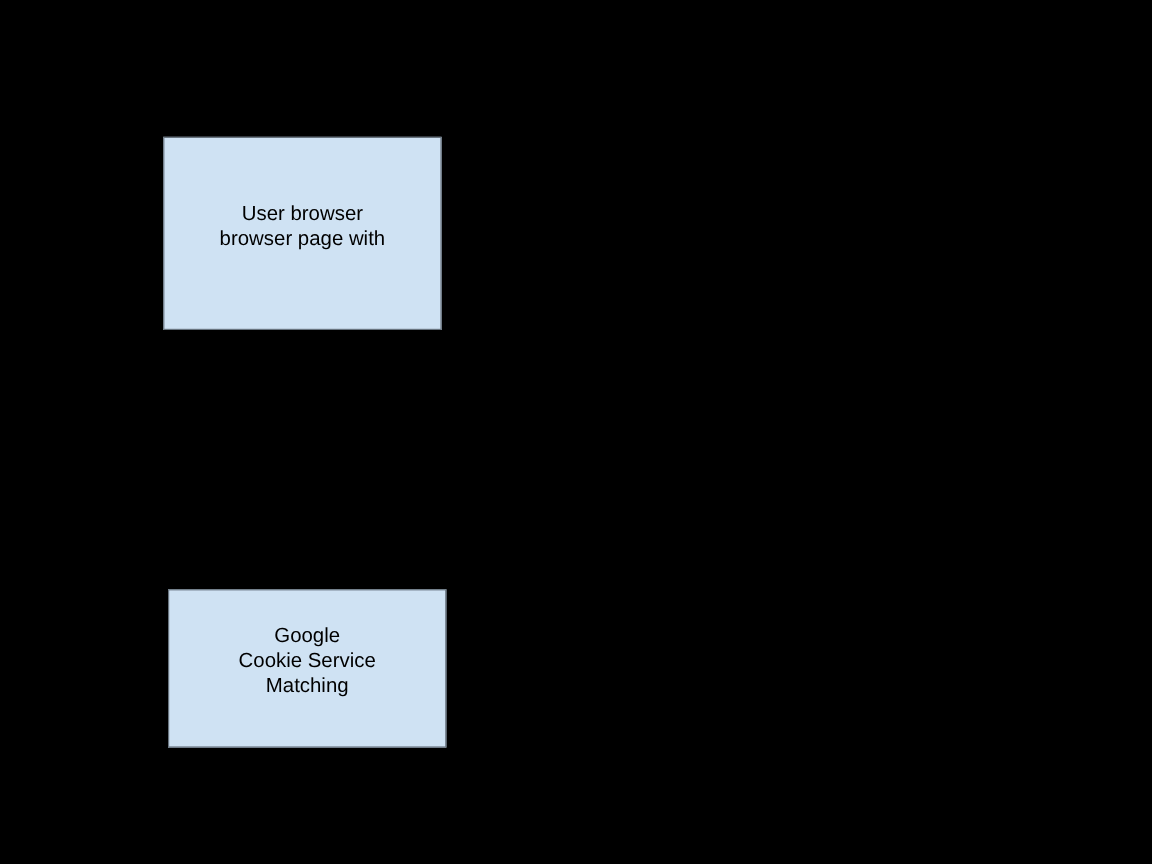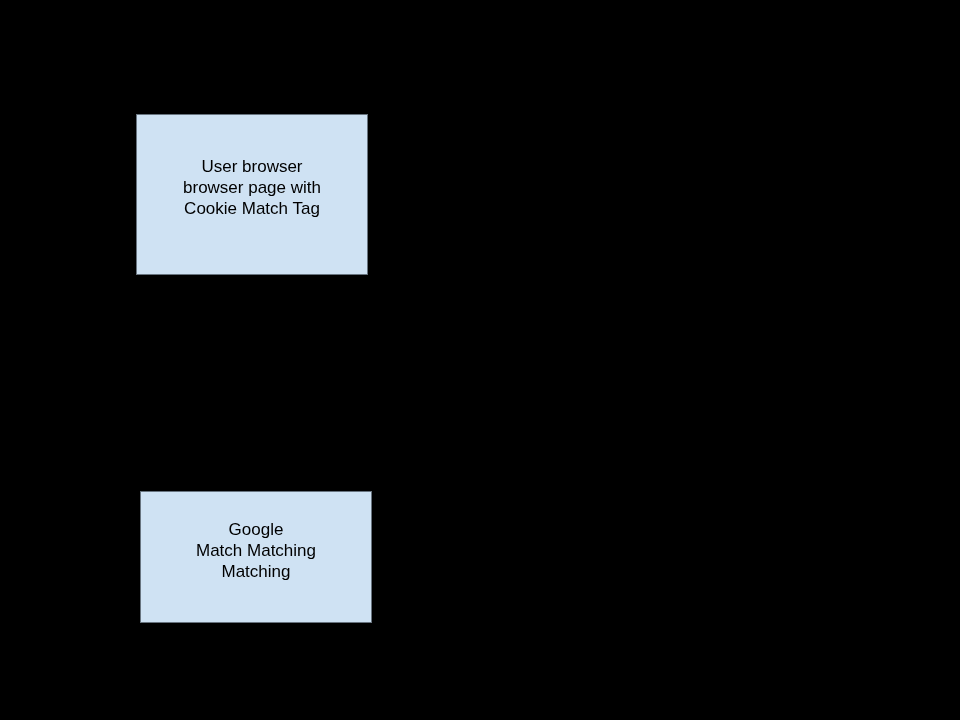--- a/index.html
+++ b/index.html
@@ -56,23 +56,22 @@
     }
   </style>
 </head>
 <body>
 
 <div class="canvas">
 
   <div class="node" id="node-user-browser">
     <span class="node-line">User browser</span>
     <span class="node-line">browser page with</span>
-    <span class="node-line">Cookie Match Tag</span>
   </div>
 
 
   <div class="node" id="node-google-cookie-matching-service">
     <span class="node-line">Google</span>
-    <span class="node-line">Match Matching</span>
+    <span class="node-line">Cookie Service</span>
     <span class="node-line">Matching</span>
   </div>
 
 </div>
 
 </body></html>

